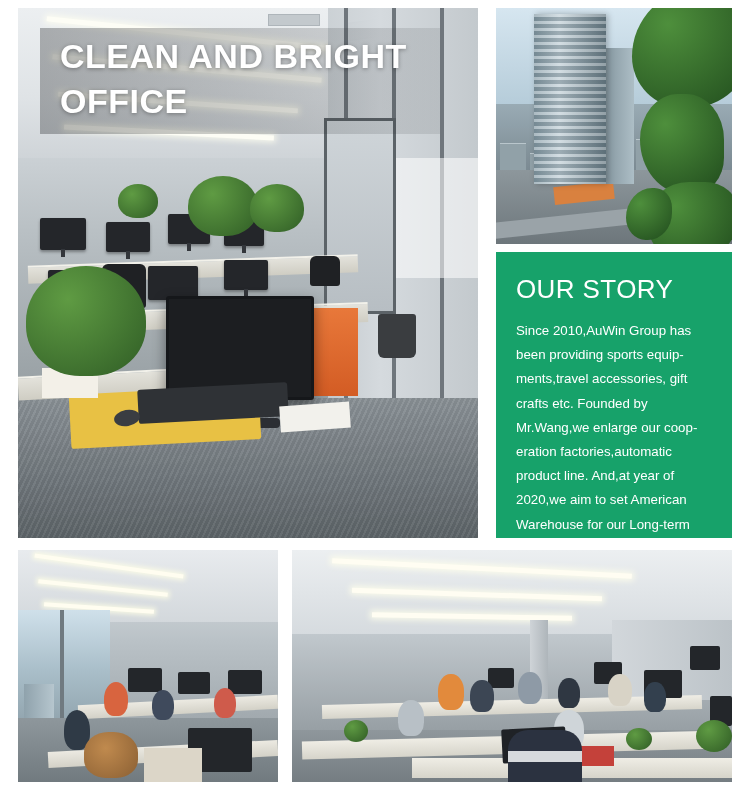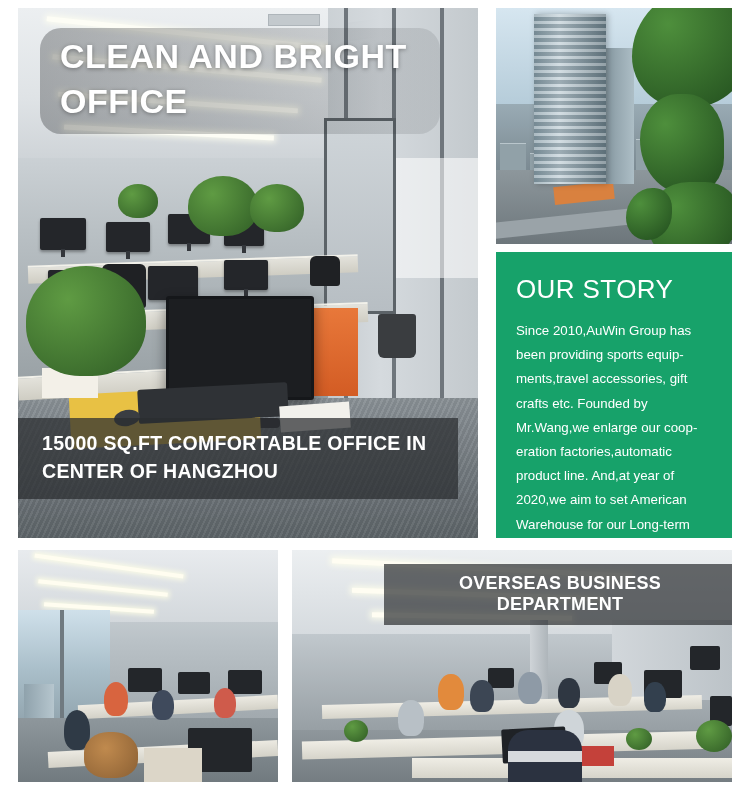--- a/index.html
+++ b/index.html
@@ -231,21 +231,20 @@
     color: #ffffff;
     font-size: 34px;
     line-height: 1.32;
     font-weight: 700;
     letter-spacing: 0.5px;
     text-transform: uppercase;
     background: linear-gradient(90deg, rgba(30,33,36,0.32), rgba(30,33,36,0.10));
     padding: 6px 10px 10px 20px;
     box-sizing: border-box;
     text-shadow: 0 1px 4px rgba(0,0,0,0.35);
-    border-radius: 21px;
   }
   
   .hero-caption {
     position: absolute;
     left: 18px;
     top: 418px;
     width: 440px;
     padding: 12px 14px 14px 24px;
     box-sizing: border-box;
     background: rgba(42,44,47,0.72);
@@ -573,21 +572,20 @@
     <div class="mat"></div>
     <div class="keyboard"></div>
     <div class="mouse"></div>
     <div class="papers"></div>
     <div class="box-white"></div>
 
     <div class="plant p1"></div>
   </div>
 
   <div class="hero-title">CLEAN AND BRIGHT OFFICE</div>
-  <div class="hero-caption">15000 SQ.FT COMFORTABLE OFFICE IN CENTER OF HANGZHOU</div>
 
   <div class="photo" id="tower-photo">
     <div class="sky"></div>
     <div class="city">
       <div class="blk b1"></div>
       <div class="blk b2"></div>
       <div class="blk b3"></div>
       <div class="blk b4"></div>
     </div>
     <div class="ground"></div>
@@ -654,16 +652,15 @@
     <div class="person pr5"></div>
     <div class="person pr6"></div>
     <div class="person pr7"></div>
     <div class="person pr8"></div>
     <div class="laptop"></div>
     <div class="redbox"></div>
     <div class="plant pl1"></div>
     <div class="plant pl2"></div>
     <div class="plant pl3"></div>
     <div class="pr-front"></div>
-    <div id="br-label">OVERSEAS BUSINESS DEPARTMENT</div>
   </div>
 
 </div>
 
 </body></html>

